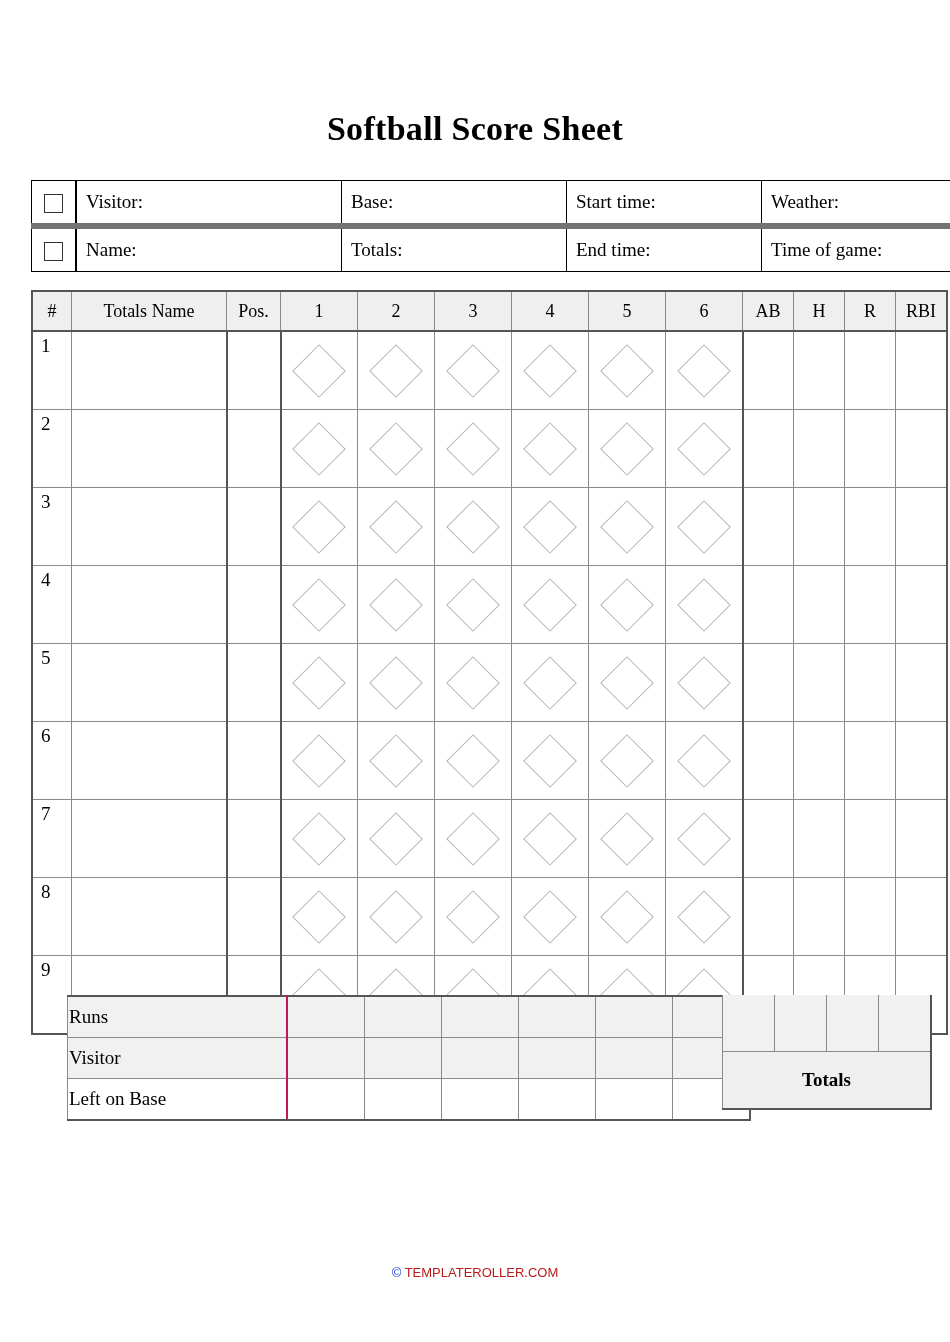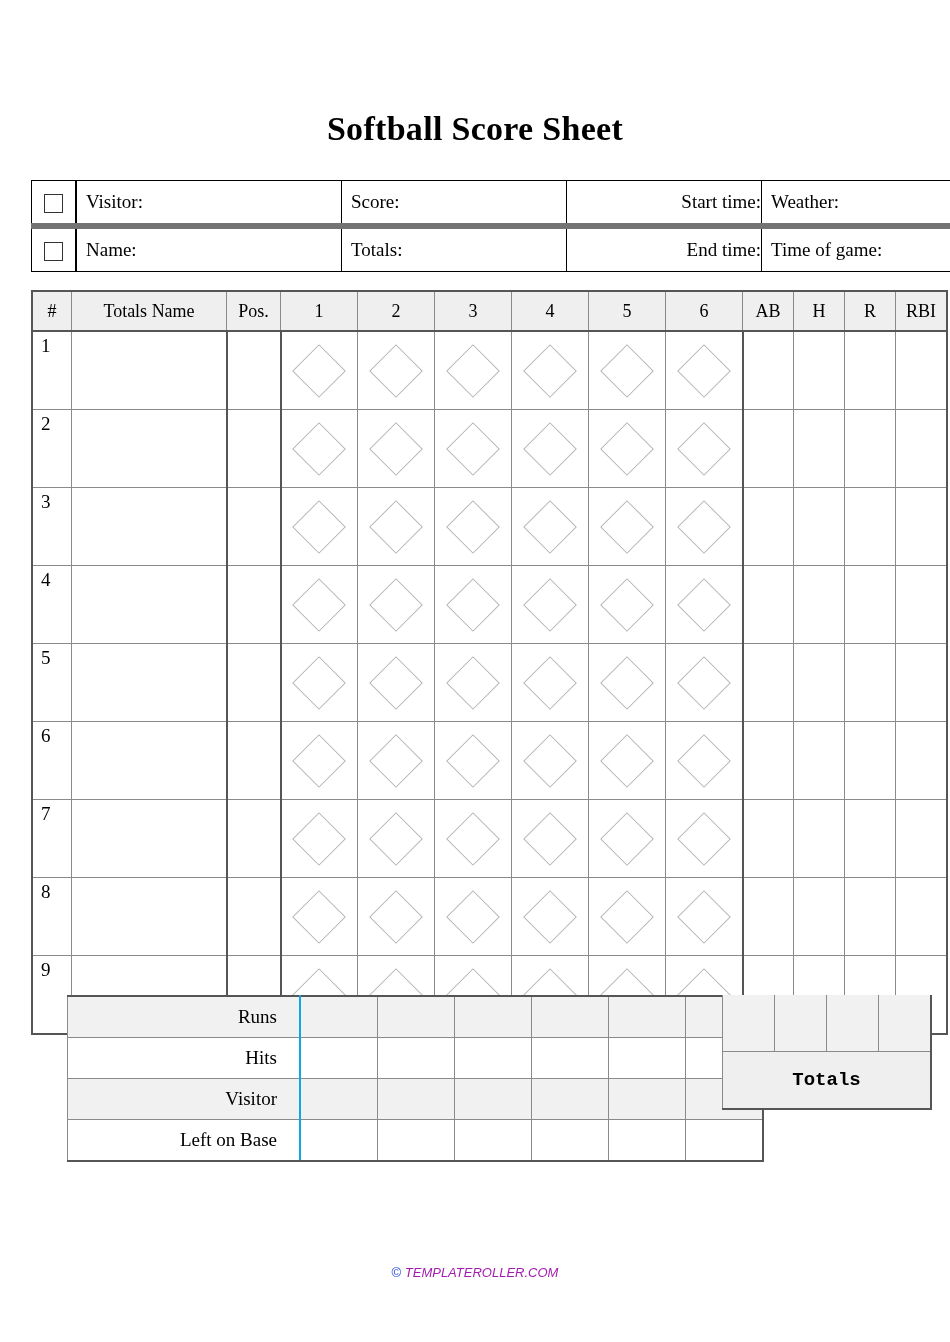--- a/index.html
+++ b/index.html
@@ -60,21 +60,21 @@
   .chkbox {
     display: inline-block;
     width: 17px;
     height: 17px;
     border: 1px solid #333;
     background: #fff;
     vertical-align: middle;
   }
   .info-table td.c-visitor { width: 255px; }
   .info-table td.c-date { width: 215px; }
-  .info-table td.c-start { width: 185px; text-align: right; }
+  .info-table td.c-start { width: 185px; }
   .info-table td.c-weather { width: 190px; }
   .info-table tr:first-child td { border-bottom: 6px solid #737373; }
 
   
   .score-table {
     position: absolute;
     left: 31px;
     top: 290px;
     border-collapse: collapse;
     table-layout: fixed;
@@ -145,44 +145,44 @@
     width: 655px;
   }
   .summary-table td {
     border: 1px solid #8a8a8a;
     height: 38px;
     font-family: "Liberation Serif", serif;
     font-size: 19px;
   }
   td.sum-label {
     width: 208px;
-    text-align: right;
-    padding-right: 22px;
-    border-right: 2px solid #0ea5e9;
+    text-align: left;
+    padding-right: 9px;
+    border-right: 2px solid #be185d;
   }
   td.sum-cell { width: 74px; }
   td.sum-cell.last { border-right: 2px solid #555; }
   .summary-table tr.alt td { background: #f1f1f1; }
   .summary-table tr:first-child td { border-top: 2px solid #555; }
   .summary-table tr:last-child td { border-bottom: 2px solid #555; }
 
   
   .totals-block {
     position: absolute;
     left: 722px;
     top: 995px;
     width: 197px;
     height: 115px;
     border-collapse: collapse;
     table-layout: fixed;
   }
   .totals-block td {
     border: 1px solid #8a8a8a;
     height: 38px;
-    font-family: Liberation Mono, monospace;
+    font-family: Liberation Serif, serif;
   }
   .totals-block td.t-cell { width: 49px; background: #f1f1f1; }
   .totals-block td.totals-label {
     text-align: center;
     font-size: 19px;
     font-weight: bold;
     background: #efefef;
     border-right: 2px solid #555;
     border-bottom: 2px solid #555;
   }
@@ -193,37 +193,37 @@
   .footer {
     position: absolute;
     left: 0;
     top: 1265px;
     width: 950px;
     text-align: center;
     font-size: 13px;
     font-family: "Liberation Sans", sans-serif;
   }
   .footer .c-mark { color: #1a3fd4; }
-  .footer .brand { color: #a21caf; font-style: italic; }
+  .footer .brand { color: #b91c1c; }
 </style>
 </head>
 <body>
 
 <div class="page">
 
   <div class="title">Softball Score Sheet</div>
 
   <table class="info-table">
     <tbody>
       <tr>
         <td class="chk">
           <span class="chkbox"></span>
         </td>
         <td class="c-visitor">Visitor:</td>
-        <td class="c-date">Score:</td>
+        <td class="c-date">Base:</td>
         <td class="c-start">Start time:</td>
         <td class="c-weather">Weather:</td>
       </tr>
       <tr>
         <td class="chk">
           <span class="chkbox"></span>
         </td>
         <td class="c-visitor">Name:</td>
         <td class="c-date">Totals:</td>
         <td class="c-start">End time:</td>
@@ -511,29 +511,20 @@
     <tbody>
       <tr class="alt">
         <td class="sum-label">Runs</td>
         <td class="sum-cell"></td>
         <td class="sum-cell"></td>
         <td class="sum-cell"></td>
         <td class="sum-cell"></td>
         <td class="sum-cell"></td>
         <td class="sum-cell last"></td>
       </tr>
-      <tr>
-        <td class="sum-label">Hits</td>
-        <td class="sum-cell"></td>
-        <td class="sum-cell"></td>
-        <td class="sum-cell"></td>
-        <td class="sum-cell"></td>
-        <td class="sum-cell"></td>
-        <td class="sum-cell last"></td>
-      </tr>
       <tr class="alt">
         <td class="sum-label">Visitor</td>
         <td class="sum-cell"></td>
         <td class="sum-cell"></td>
         <td class="sum-cell"></td>
         <td class="sum-cell"></td>
         <td class="sum-cell"></td>
         <td class="sum-cell last"></td>
       </tr>
       <tr>

